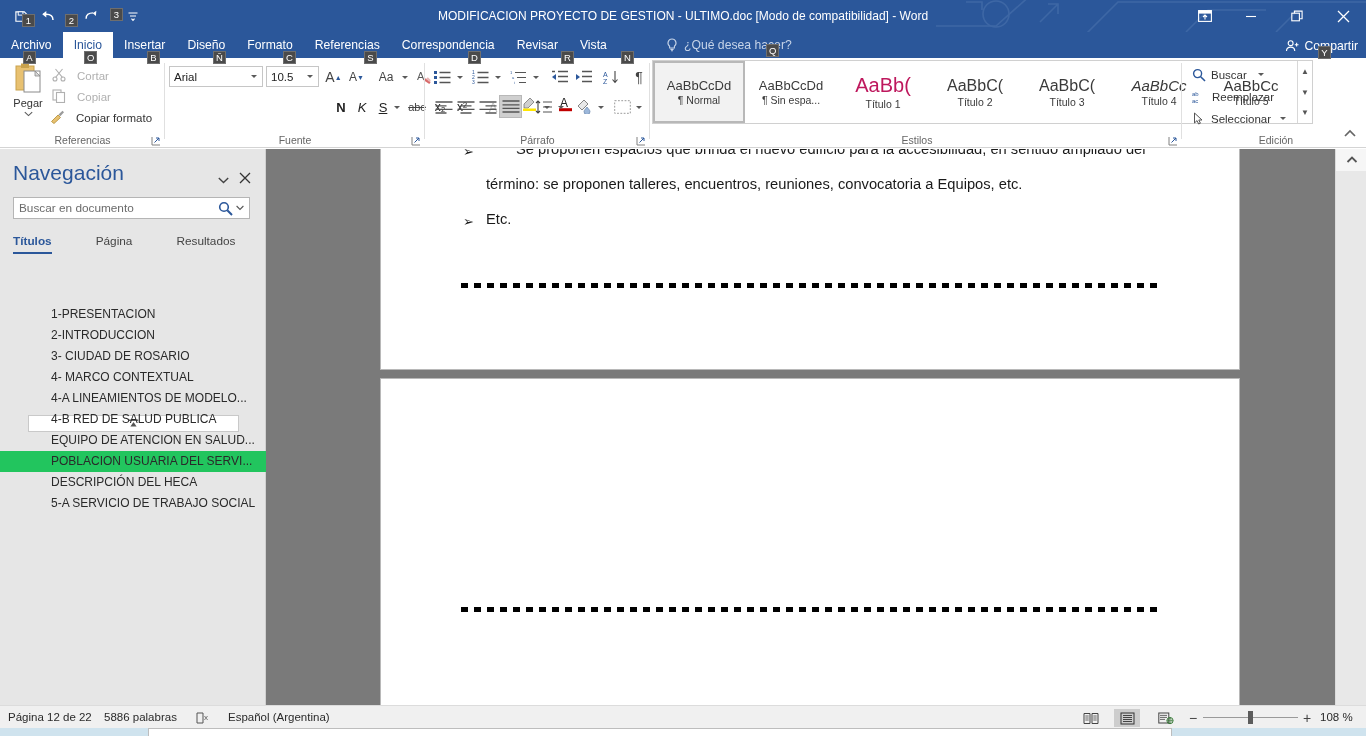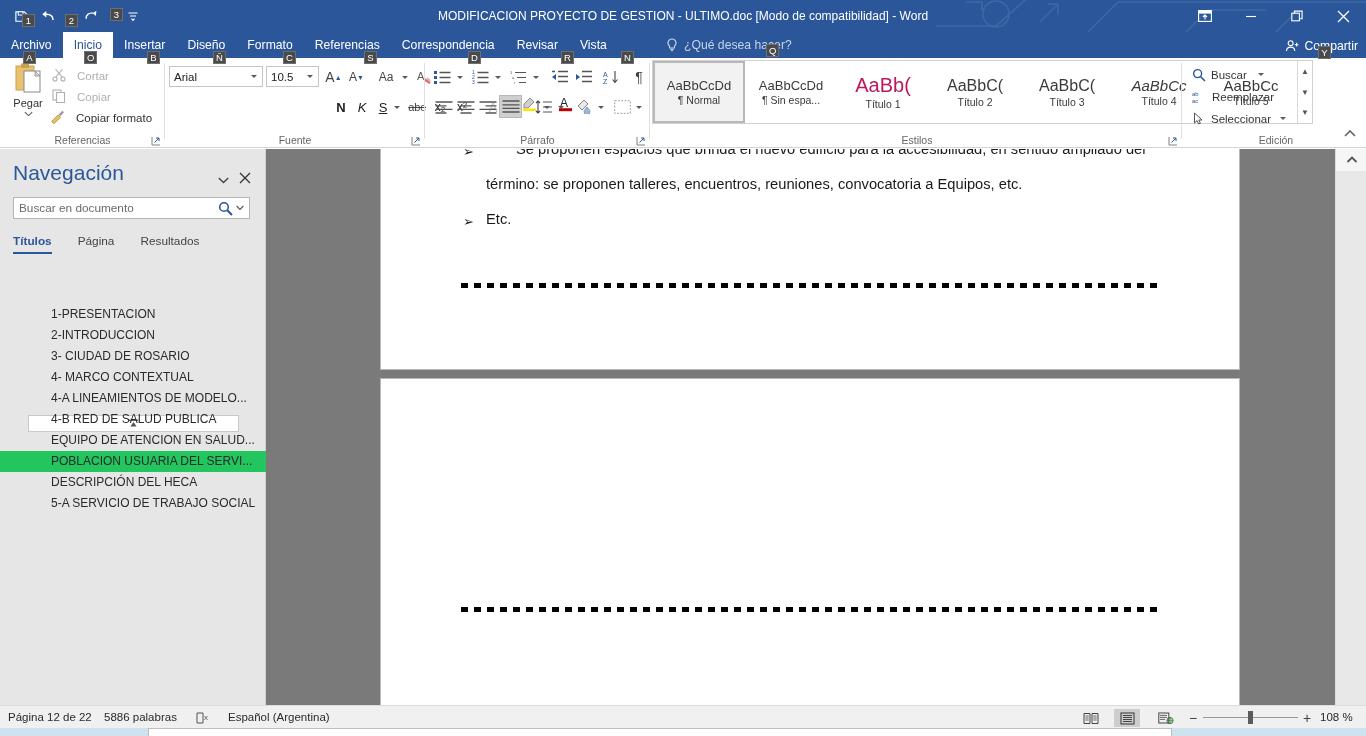--- a/index.html
+++ b/index.html
@@ -127,21 +127,21 @@
     background: #e6e6e6; border-right: 1px solid #d0d0d0;
   }
   .nav-title { position: absolute; left: 13px; top: 12px; font-size: 21px; color: #2b579a; }
   .nav-dd { position: absolute; right: 35px; top: 24px; width: 14px; height: 14px; display:flex;align-items:center;justify-content:center; }
   .nav-close { position: absolute; right: 11px; top: 20px; width: 18px; height: 18px; display:flex;align-items:center;justify-content:center; }
   .nav-search {
     position: absolute; left: 13px; top: 48px; width: 237px; height: 22px;
     background: #ffffff; border: 1px solid #b5b5b5; display: flex; align-items: center;
   }
   .nav-search .ph { font-size: 11.8px; color: #6b6b6b; padding-left: 5px; flex: 1; }
-  .nav-tabs { position: absolute; left: 13px; top: 85px; display: flex; gap: 26px; }
+  .nav-tabs { position: absolute; left: 13px; top: 85px; display: flex; gap: 44px; }
   .nav-tab { font-size: 11.8px; color: #444; padding-bottom: 4px; }
   .nav-tab.active { color: #2b579a; font-weight: bold; border-bottom: 2px solid #2b579a; }
   .nav-jump {
     position: absolute; left: 28px; top: 266px; width: 211px; height: 17px;
     background: #ffffff; border: 1px solid #c9c9c9; display: flex; align-items: center; justify-content: center;
   }
   .nav-list { position: absolute; left: 0; top: 155px; width: 266px; }
   .nav-head {
     height: 21px; line-height: 21px; padding-left: 51px; font-size: 12px; color: #2a2a2a;
     white-space: nowrap; overflow: hidden;

